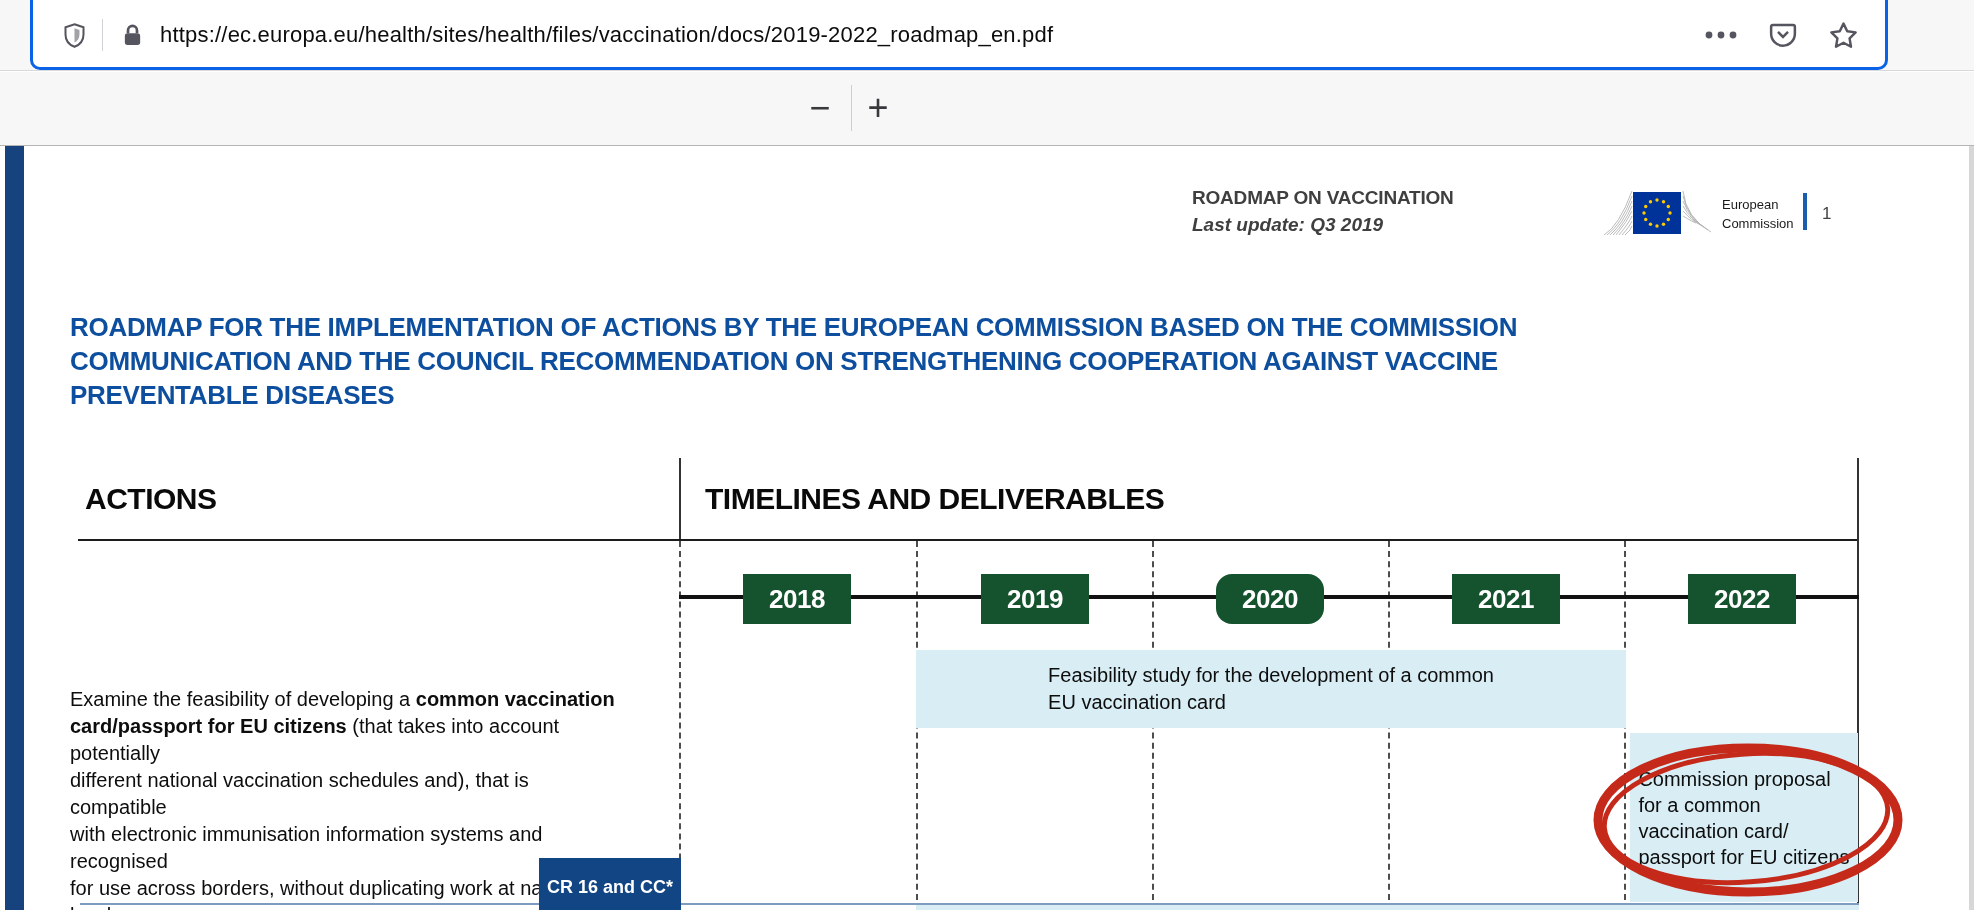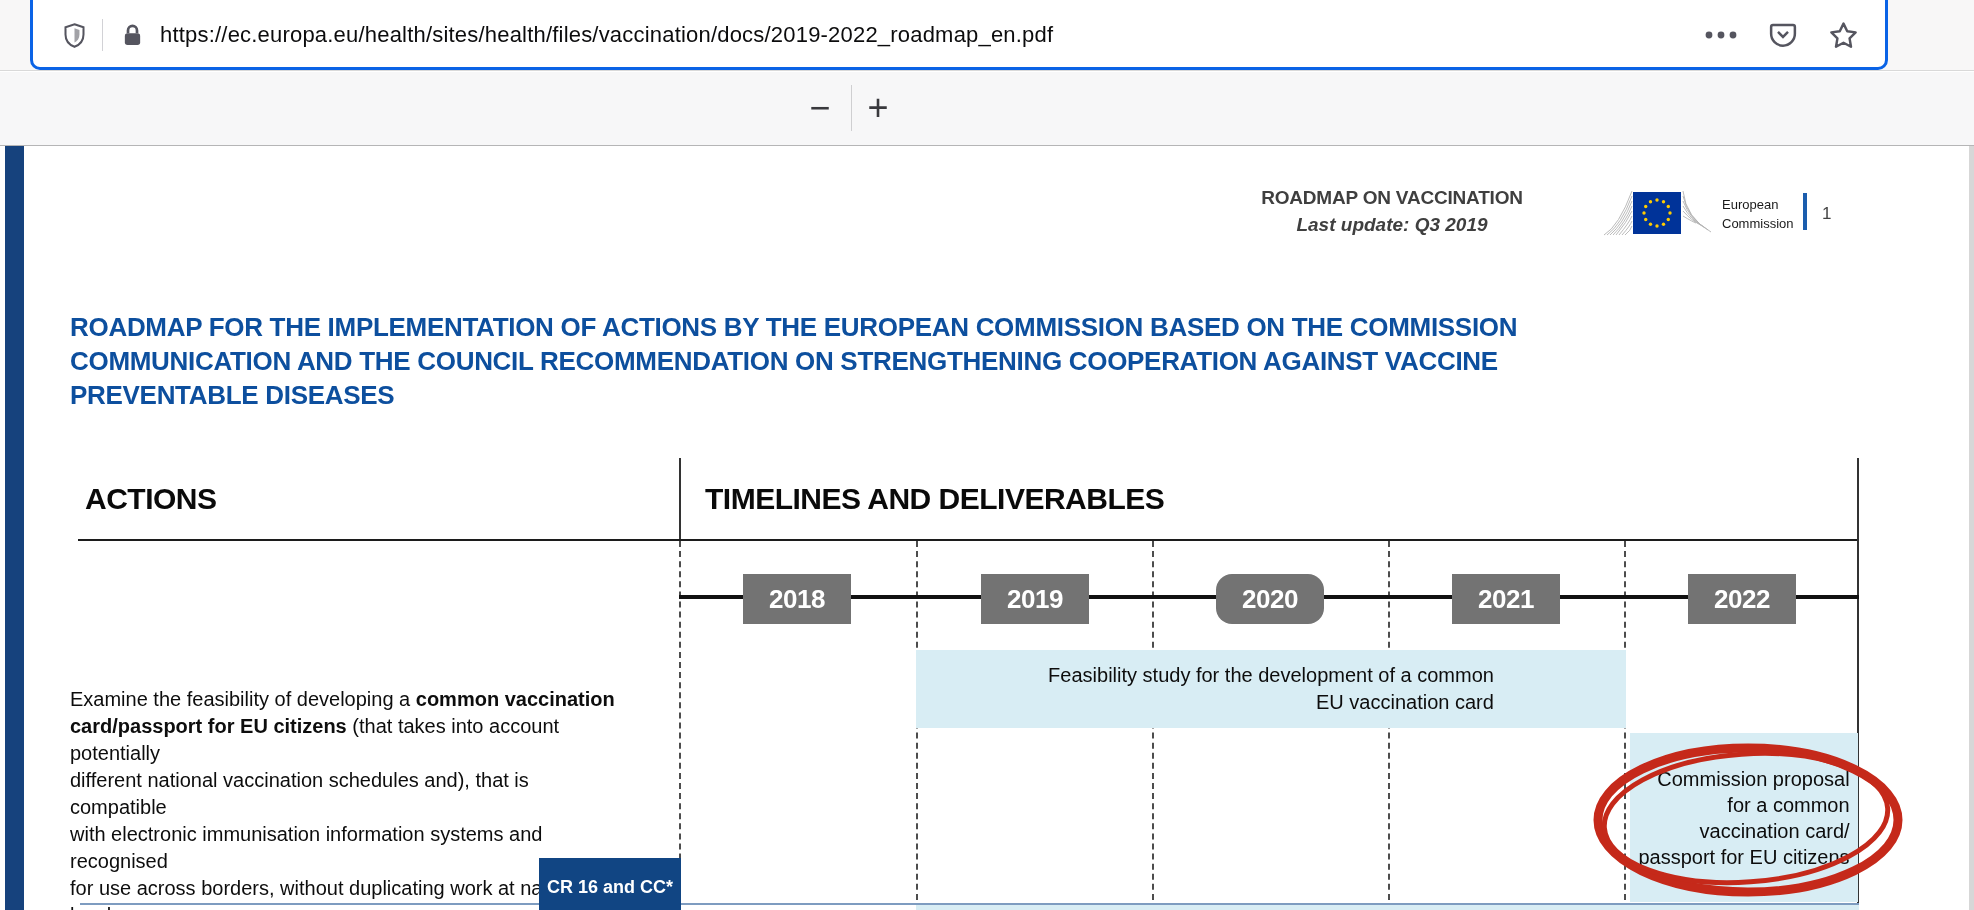--- a/index.html
+++ b/index.html
@@ -42,21 +42,21 @@
     position:absolute; left:916px; top:8px; width:287px; height:56px;
     background:#d4d4d8; border-radius:4px; display:flex; align-items:center;
     padding:0 18px 0 22px; font-size:21px; color:#0c0c0d;
   }
   .zoom-select .chev { margin-left:auto; display:flex; align-items:center; }
   
   .doc { position:absolute; left:0; top:146px; width:1974px; height:764px; background:#ffffff; }
   .left-strip { position:absolute; left:5px; top:0; width:19px; height:764px; background:#16427d; }
   .scroll-strip { position:absolute; right:0; top:0; width:5px; height:764px; background:#d7d7d7; }
 
-  .hdr-block { position:absolute; left:1192px; top:38px; width:400px; text-align:center; color:#3f3f3f; line-height:27px; }
+  .hdr-block { position:absolute; left:1192px; top:38px; width:400px; text-align:left; color:#3f3f3f; line-height:27px; }
   .hdr-line1 { font-size:19px; font-weight:bold; letter-spacing:-0.2px; }
   .hdr-line2 { font-size:19px; font-weight:bold; font-style:italic; }
   .ec-logo { position:absolute; left:1603px; top:42px; }
   .ec-text { position:absolute; left:1722px; top:49px; font-size:13px; line-height:19px; color:#1a1a1a; white-space:pre-line; }
   .ec-bar { position:absolute; left:1803px; top:47px; width:4px; height:37px; background:#1b5dad; }
   .page-num { position:absolute; left:1822px; top:58px; font-size:17px; color:#444; }
 
   .doc-title {
     position:absolute; left:70px; top:164px; width:1800px;
     font-size:26px; font-weight:bold; color:#0d4f9e;
@@ -67,29 +67,29 @@
   .col-header.actions { left:85px; }
   .col-header.timelines { left:705px; }
 
   .hline-header { position:absolute; left:78px; top:393px; width:1781px; height:2px; background:#1c1c1c; }
   .vline-left  { position:absolute; left:679px; top:312px; width:2px; height:81px; background:#333; }
   .vline-right { position:absolute; left:1857px; top:312px; width:2px; height:452px; background:#333; }
   .dashline { position:absolute; top:395px; height:369px; width:0; border-left:2px dashed #4d4d4d; }
 
   .timeline-axis { position:absolute; left:679px; top:449px; width:1180px; height:4px; background:#111; }
   .year-box {
-    position:absolute; top:428px; width:108px; height:50px; background:#737373;
+    position:absolute; top:428px; width:108px; height:50px; background:#14532d;
     color:#fff; font-size:26px; font-weight:bold; letter-spacing:-0.5px;
     display:flex; align-items:center; justify-content:center; z-index:2;
   }
   .yr0 { left:743px; } .yr1 { left:981px; } .yr2 { left:1216px;border-radius:16px; } .yr3 { left:1452px; } .yr4 { left:1688px; }
 
   .deliv-box {
     position:absolute; background:#d8edf4; color:#0d0d0d;
-    display:flex; align-items:center; justify-content:center; text-align:right;
+    display:flex; align-items:center; justify-content:center; text-align:left;
     font-size:20px; white-space:pre-line; z-index:1;
   }
   .deliv-feasibility { left:916px; top:504px; width:710px; height:78px; line-height:27px; }
   .deliv-proposal    { left:1630px; top:587px; width:228px; height:169px; line-height:26px; }
 
   .action-text {
     position:absolute; left:70px; top:540px; width:560px;
     font-size:20px; line-height:27px; color:#0d0d0d;
   }
   .action-text b { font-weight:bold; }

